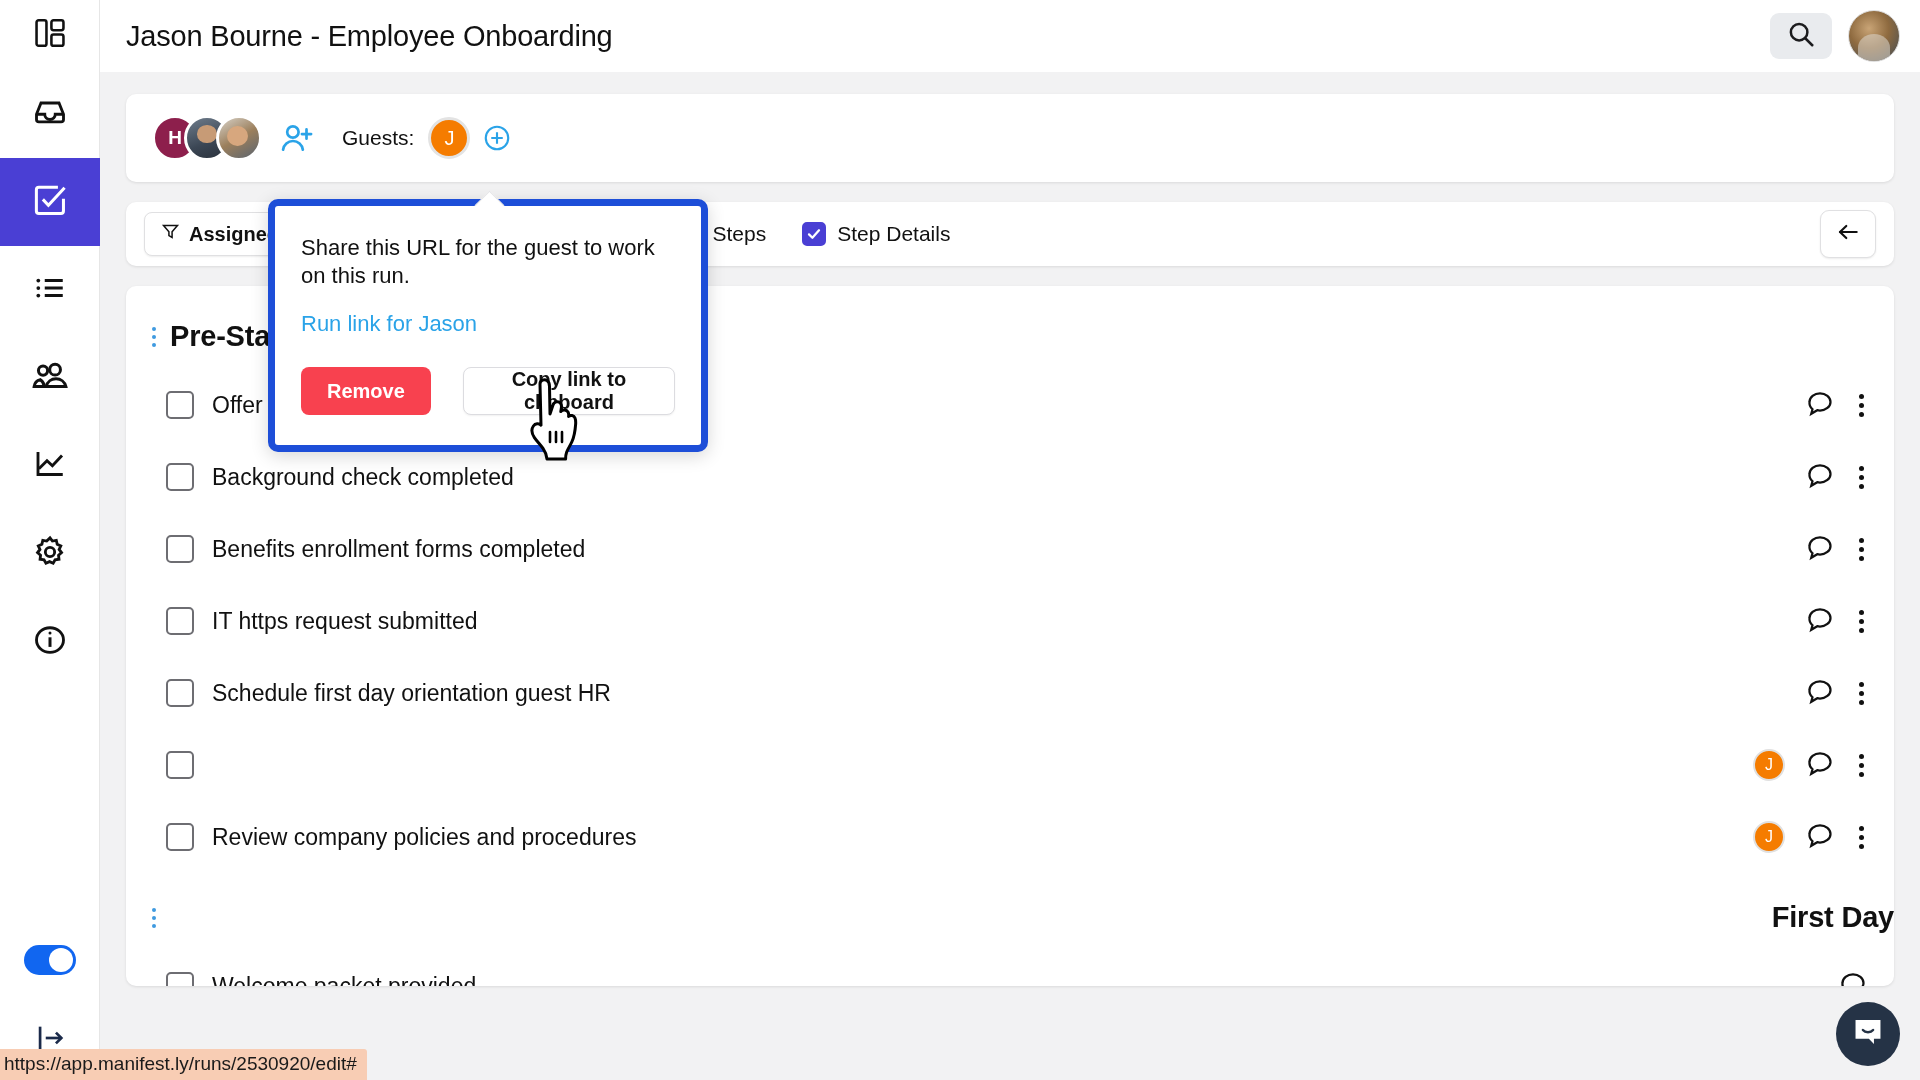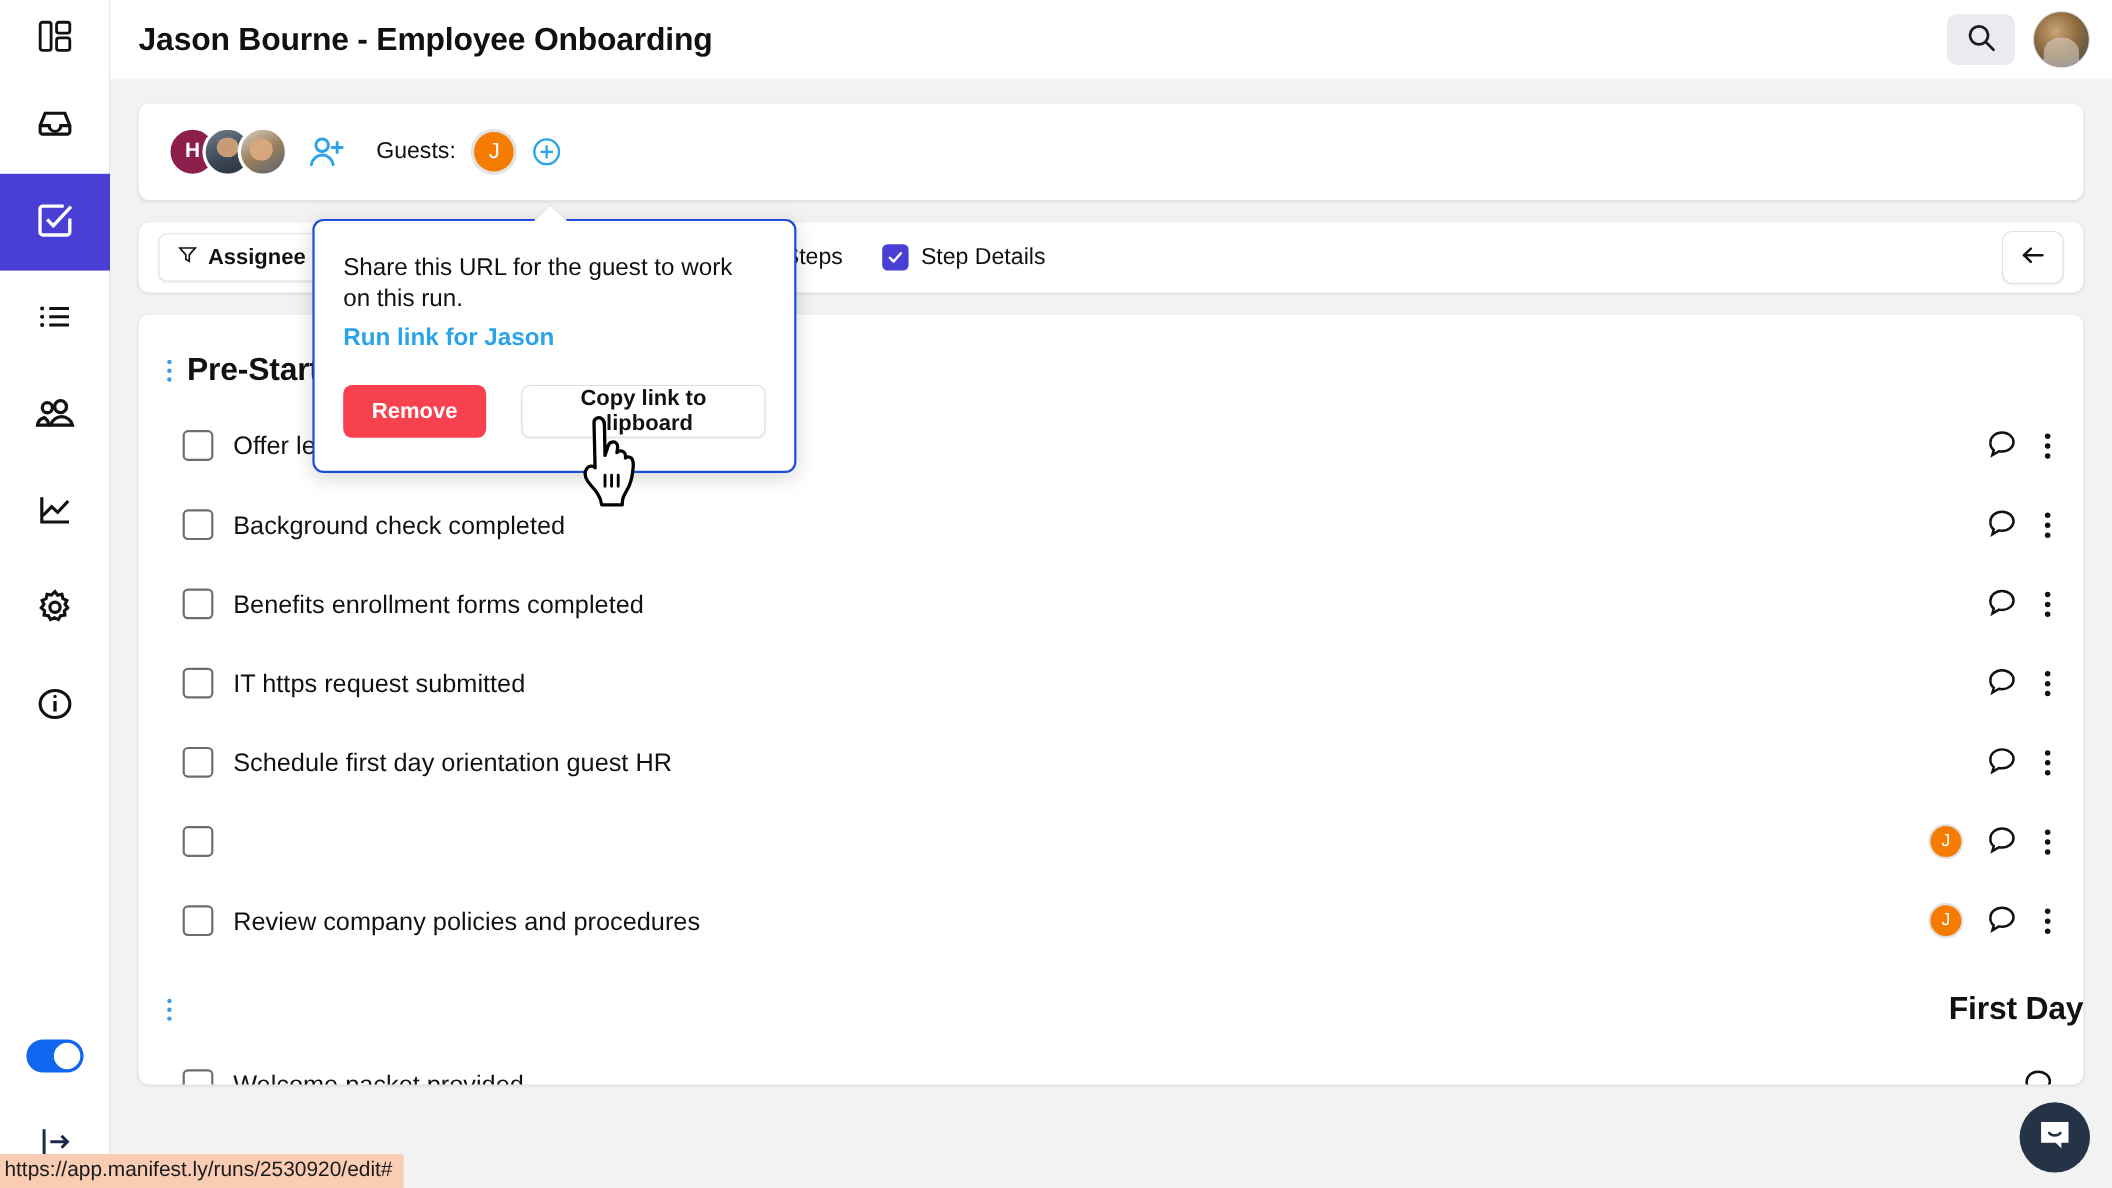--- a/index.html
+++ b/index.html
@@ -42,21 +42,21 @@
   .side-logout { width:100px; height: 80px; display:flex; align-items:center; justify-content:center; }
 
   
   .topbar {
     position: absolute; left: 100px; top: 0; right: 0; height: 72px;
     background: #ffffff;
     display: flex; align-items: center;
     z-index: 30;
   }
   .page-title {
-    font-size: 29px; font-weight: bold; color: #111111;
+    font-size: 29px; font-weight: normal; color: #111111;
     margin-left: 26px; letter-spacing: -0.2px;
   }
   .topbar-right {
     margin-left: auto; display: flex; align-items: center; gap: 16px; padding-right: 20px;
   }
   .search-btn {
     width: 62px; height: 46px; border-radius: 9px; background: #e9ebee;
     display: flex; align-items: center; justify-content: center; cursor: pointer;
   }
   .avatar-img {
@@ -174,39 +174,39 @@
   .task-av {
     width: 32px; height: 32px; border-radius: 50%; background: #f57c00;
     color: #fff; font-size: 16px; display:flex; align-items:center; justify-content:center;
     border: 2px solid #e0e0e0;
   }
   .kebab { display: flex; flex-direction: column; gap: 4px; cursor: pointer; padding: 4px; }
   .kebab i { width: 5px; height: 5px; border-radius: 50%; background: #111; display:block; }
 
   
   .popover {
-    position: absolute; left: 284px; top: 199px;
+    position: absolute; left: 268px; top: 199px;
     width: 440px;
     background: #ffffff;
-    border: 2px solid #1d4ed8;
+    border: 7px solid #1d4ed8;
     border-radius: 10px;
     box-shadow: 0 4px 18px rgba(0,0,0,.16);
     padding: 28px 26px 30px 26px;
     z-index: 60;
   }
   .popover::before {
     content: ""; position: absolute; top: -11px; left: 204px;
     width: 20px; height: 20px; background: #fff;
     border-left: 1px solid #e3e3e5; border-top: 1px solid #e3e3e5;
     transform: rotate(45deg);
   }
   .pop-text { font-size: 22px; color: #111; line-height: 1.28; }
   .pop-link {
-    display: inline-block; margin-top: 9px;
-    font-size: 22px; color: #2aa3e8; cursor: pointer; font-weight: bold;
+    display: inline-block; margin-top: 21px;
+    font-size: 22px; color: #2aa3e8; cursor: pointer;
   }
   .pop-actions { display: flex; gap: 32px; margin-top: 30px; }
   .btn-remove {
     height: 48px; padding: 0 26px; border-radius: 8px;
     background: #f8414f; color: #fff; border: none;
     font-size: 20px; font-weight: bold; cursor: pointer;
     font-family: "Liberation Sans", sans-serif;
   }
   .btn-copy {
     height: 48px; padding: 0 22px; border-radius: 8px;

